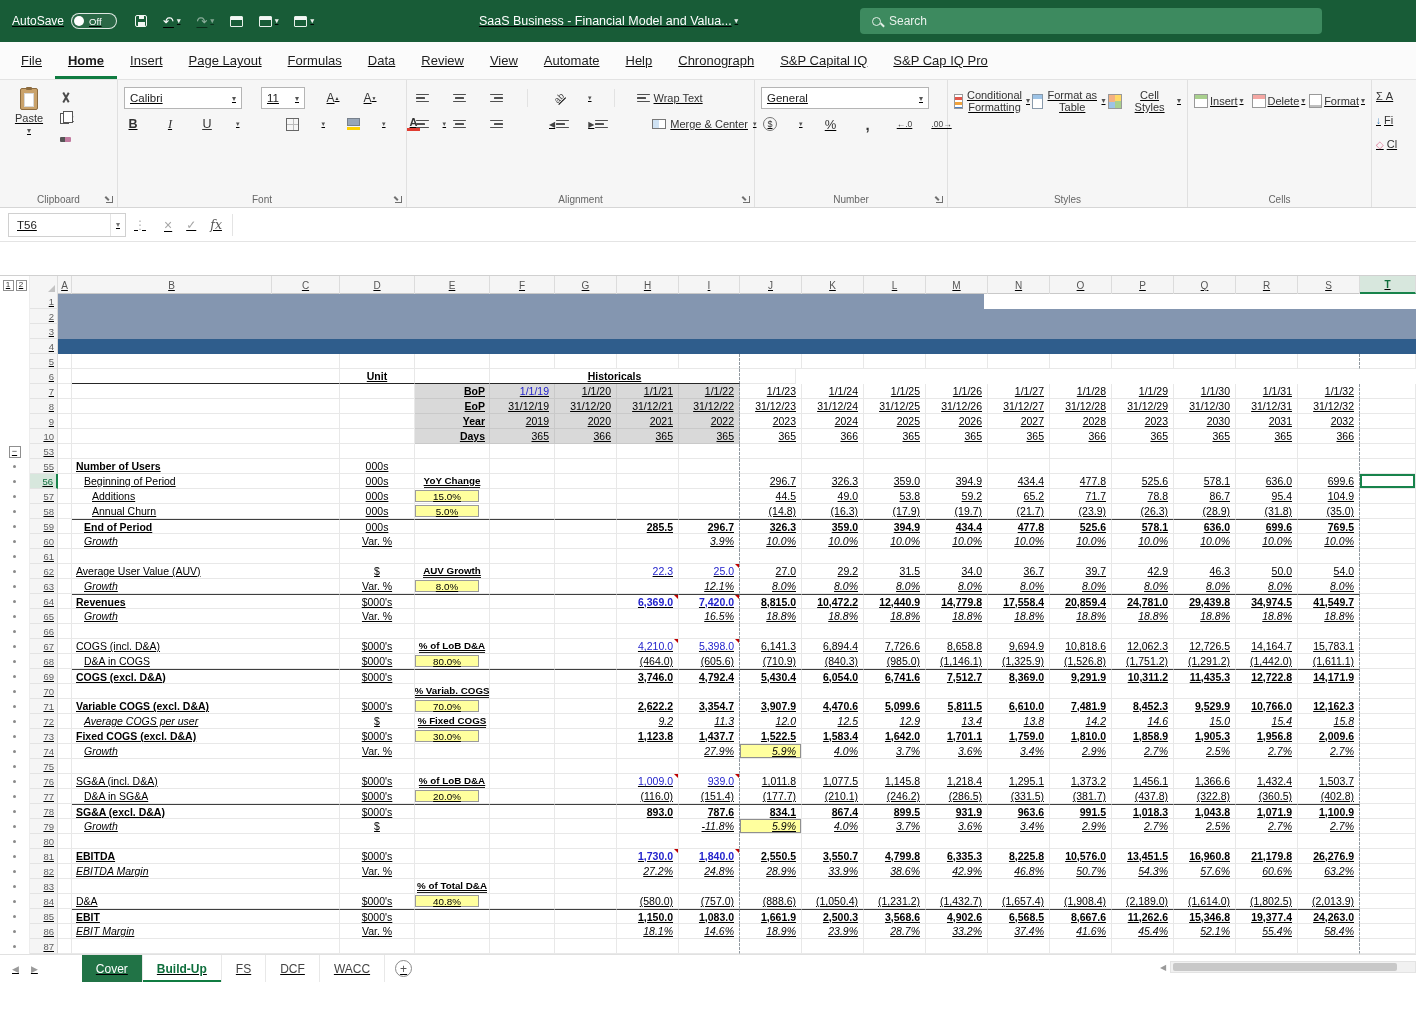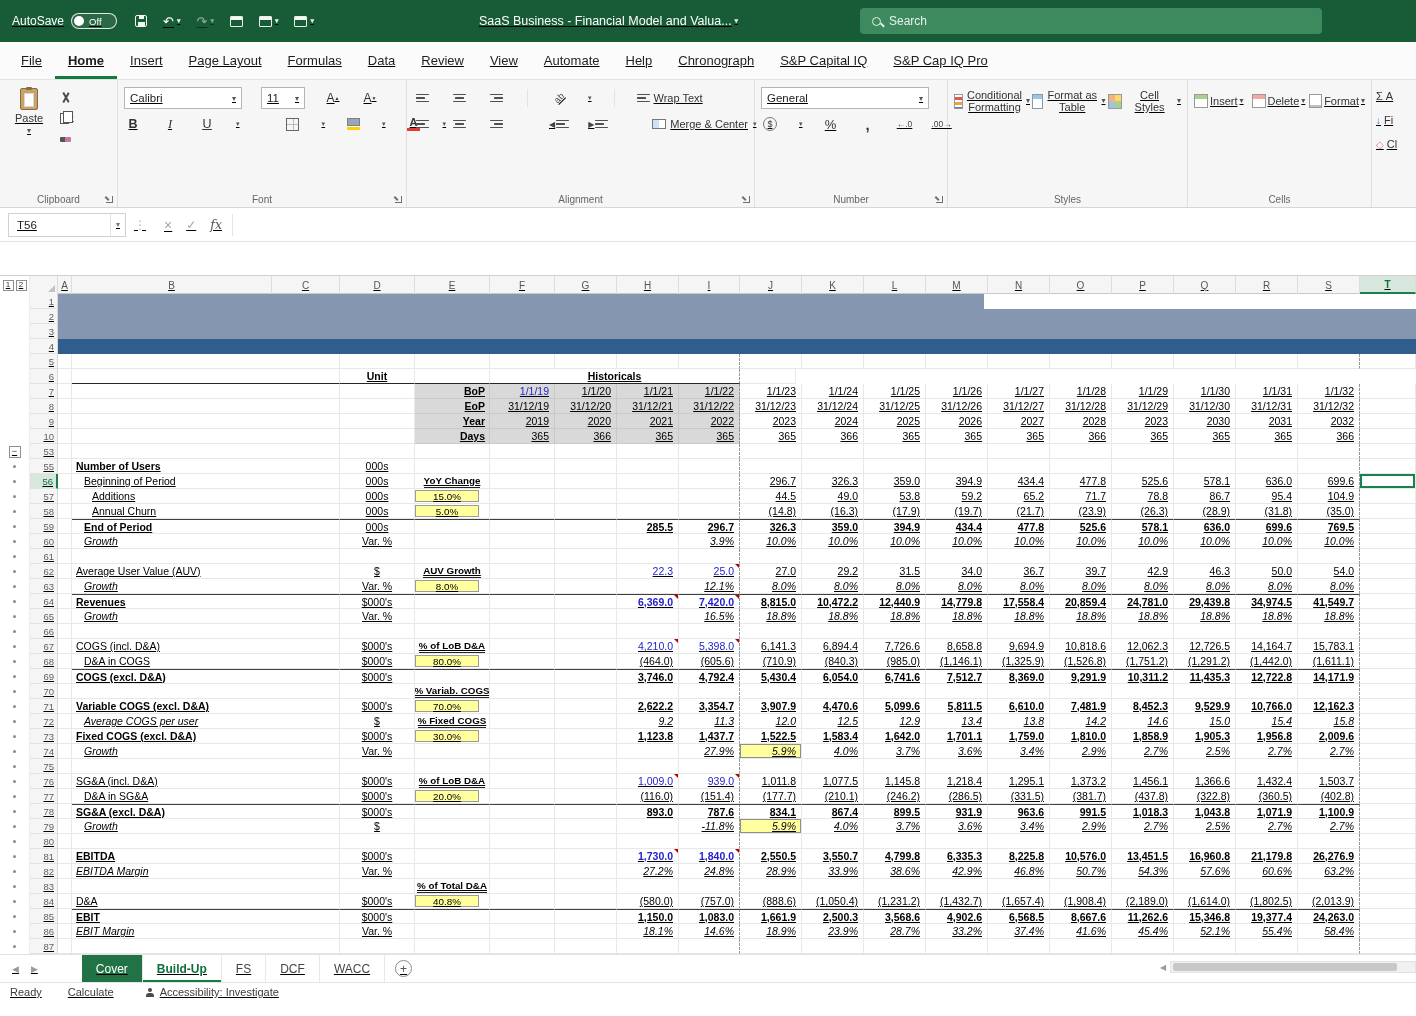--- a/index.html
+++ b/index.html
@@ -1545,22 +1545,14 @@
       </div>
     <div class="addsheet">+</div>
     <div class="hscroll">
       <span class="hsarrow">◀</span>
       <div class="hstrack">
           <div class="hsthumb"></div>
         </div>
     </div>
   </div>
 
-  <div class="statusbar">
-    <span class="sready">Ready</span>
-    <span class="scalc">Calculate</span>
-    <span class="acc">
-      <span class="ic-person"></span>
-      <span>Accessibility: Investigate</span>
-    </span>
-  </div>
 
 </div>
 
 </body></html>

